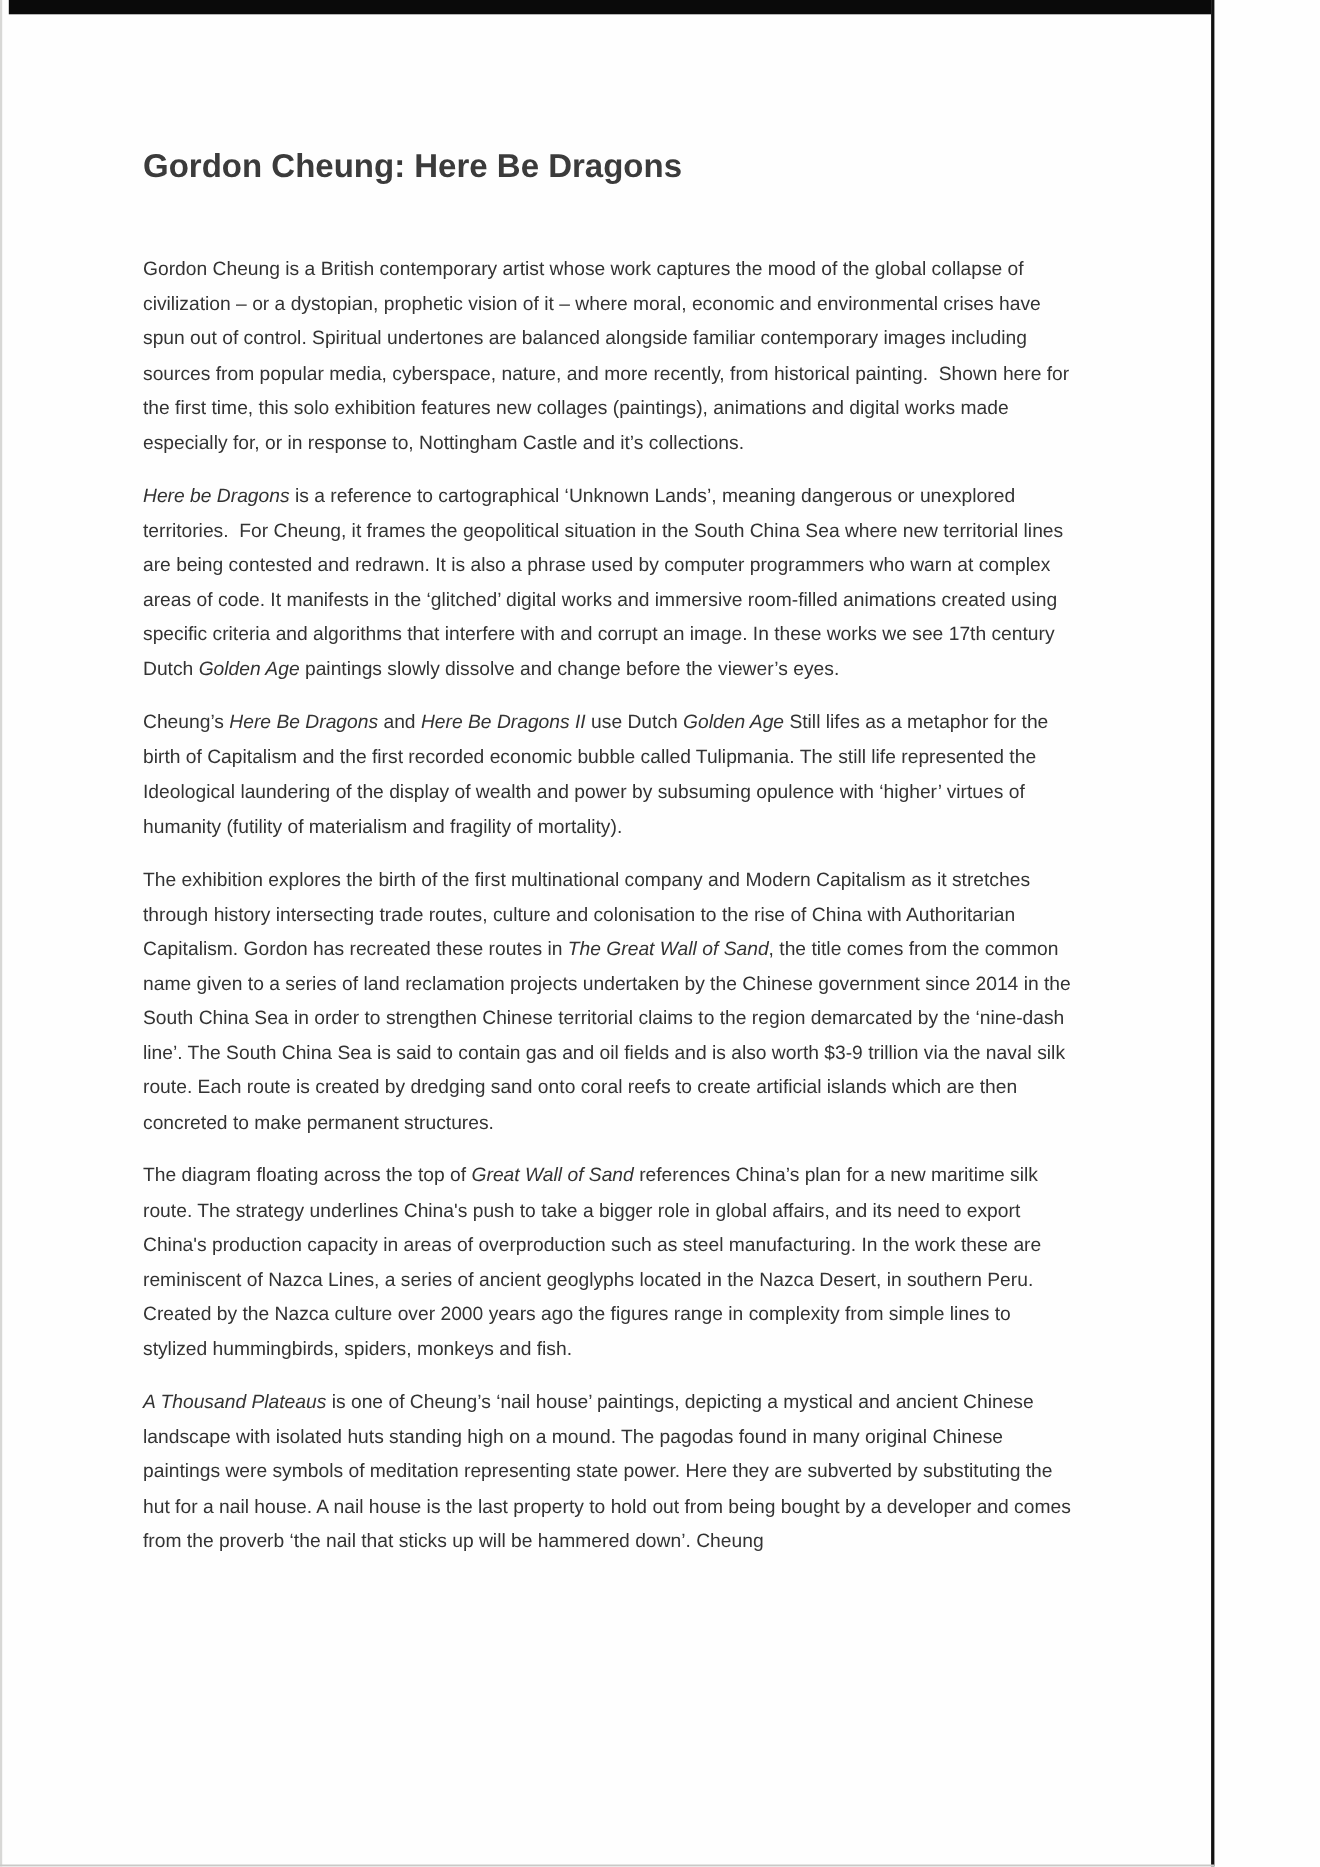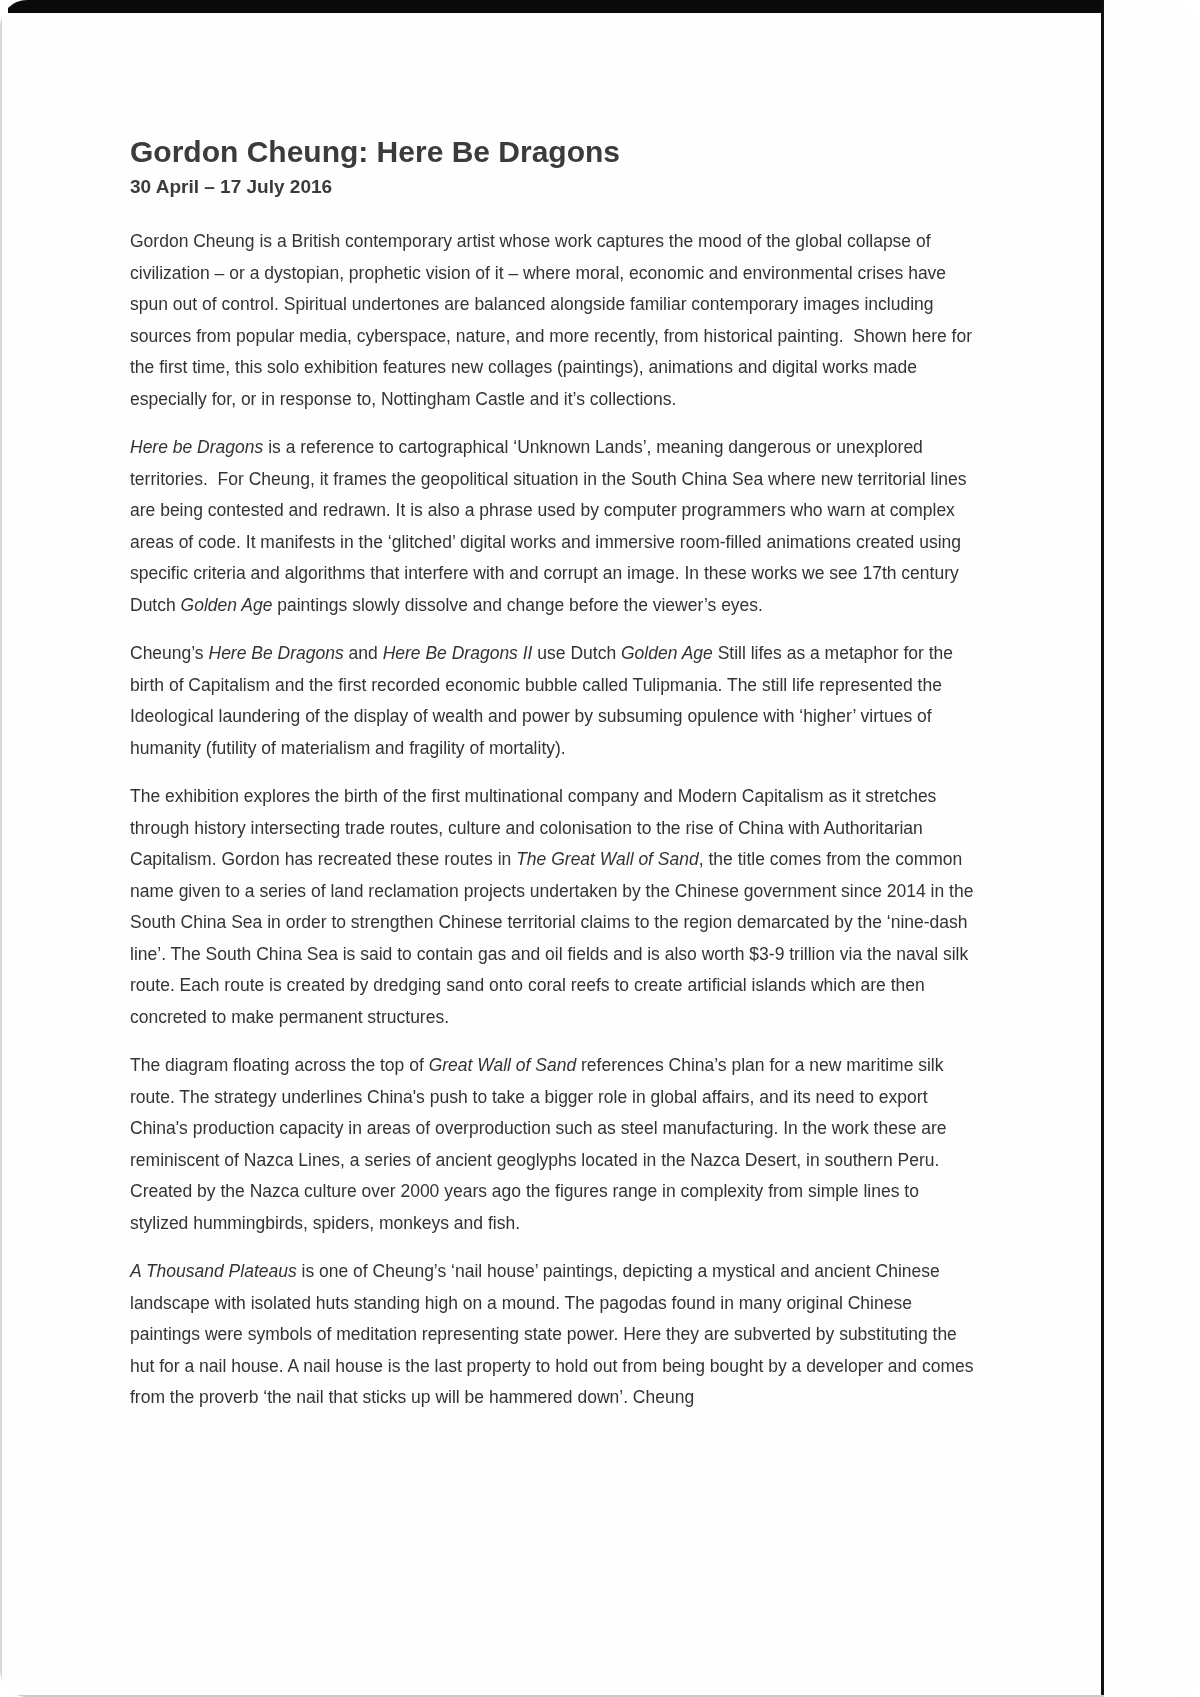--- a/index.html
+++ b/index.html
@@ -7,21 +7,20 @@
     padding: 0;
     background: #ffffff;
   }
   .page {
     position: relative;
     width: 1200px;
     height: 1697px;
     background: #fefefe;
     overflow: hidden;
     font-family: "Liberation Sans", "DejaVu Sans", sans-serif;
-    border-radius: 27px;
   }
   
   .scan-top {
     position: absolute;
     top: 0; left: 8px;
     width: 1093px; height: 13px;
     background: #0a0a0a;
   }
   .scan-right {
     position: absolute;
@@ -54,21 +53,21 @@
     color: #3b3b3b;
     letter-spacing: 0px;
   }
   h2.doc-dates {
     margin: 7px 0 0 0;
     font-size: 19px;
     font-weight: bold;
     color: #3b3b3b;
   }
   .body-text {
-    margin-top: 28px;
+    margin-top: 60px;
   }
   .body-text p {
     margin: 0 0 17px 0;
     font-size: 17.5px;
     line-height: 31.5px;
     color: #333333;
     text-align: left;
   }
   .body-text p em {
   }
@@ -77,21 +76,20 @@
 <body>
 
 <div class="page">
   <div class="scan-top"></div>
   <div class="scan-right"></div>
   <div class="scan-left"></div>
   <div class="scan-bottom"></div>
 
   <div class="content">
     <h1 class="doc-title">Gordon Cheung: Here Be Dragons</h1>
-    <h2 class="doc-dates">30 April – 17 July 2016</h2>
     <div class="body-text" id="paragraphs">
         <p><span>Gordon Cheung is a British contemporary artist whose work captures the mood of the global collapse of civilization – or a dystopian, prophetic vision of it – where moral, economic and environmental crises have spun out of control. Spiritual undertones are balanced alongside familiar contemporary images including sources from popular media, cyberspace, nature, and more recently, from historical painting.&nbsp; Shown here for the first time, this solo exhibition features new collages (paintings), animations and digital works made especially for, or in response to, Nottingham Castle and it’s collections.</span></p>
         <p><em>Here be Dragons</em><span> is a reference to cartographical ‘Unknown Lands’, meaning dangerous or unexplored territories.&nbsp; For Cheung, it frames the geopolitical situation in the South China Sea where new territorial lines are being contested and redrawn. It is also a phrase used by computer programmers who warn at complex areas of code. It manifests in the ‘glitched’ digital works and immersive room-filled animations created using specific criteria and algorithms that interfere with and corrupt an image. In these works we see 17th century Dutch </span><em>Golden Age</em><span> paintings slowly dissolve and change before the viewer’s eyes.</span></p>
         <p><span>Cheung’s </span><em>Here Be Dragons</em><span> and </span><em>Here Be Dragons II</em><span> use Dutch </span><em>Golden Age</em><span> Still lifes as a metaphor for the birth of Capitalism and the first recorded economic bubble called Tulipmania. The still life represented the Ideological laundering of the display of wealth and power by subsuming opulence with ‘higher’ virtues of humanity (futility of materialism and fragility of mortality).</span></p>
         <p><span>The exhibition explores the birth of the first multinational company and Modern Capitalism as it stretches through history intersecting trade routes, culture and colonisation to the rise of China with Authoritarian Capitalism. Gordon has recreated these routes in </span><em>The Great Wall of Sand</em><span>, the title comes from the common name given to a series of land reclamation projects undertaken by the Chinese government since 2014 in the South China Sea in order to strengthen Chinese territorial claims to the region demarcated by the ‘nine-dash line’. The South China Sea is said to contain gas and oil fields and is also worth $3-9 trillion via the naval silk route. Each route is created by dredging sand onto coral reefs to create artificial islands which are then concreted to make permanent structures.</span></p>
         <p><span>The diagram floating across the top of </span><em>Great Wall of Sand</em><span> references China’s plan for a new maritime silk route. The strategy underlines China's push to take a bigger role in global affairs, and its need to export China's production capacity in areas of overproduction such as steel manufacturing. In the work these are reminiscent of Nazca Lines, a series of ancient geoglyphs located in the Nazca Desert, in southern Peru. Created by the Nazca culture over 2000 years ago the figures range in complexity from simple lines to stylized hummingbirds, spiders, monkeys and fish.</span></p>
         <p><em>A Thousand Plateaus</em><span> is one of Cheung’s ‘nail house’ paintings, depicting a mystical and ancient Chinese landscape with isolated huts standing high on a mound. The pagodas found in many original Chinese paintings were symbols of meditation representing state power. Here they are subverted by substituting the hut for a nail house. A nail house is the last property to hold out from being bought by a developer and comes from the proverb ‘the nail that sticks up will be hammered down’. Cheung</span></p>
       </div>
   </div>
 </div>

